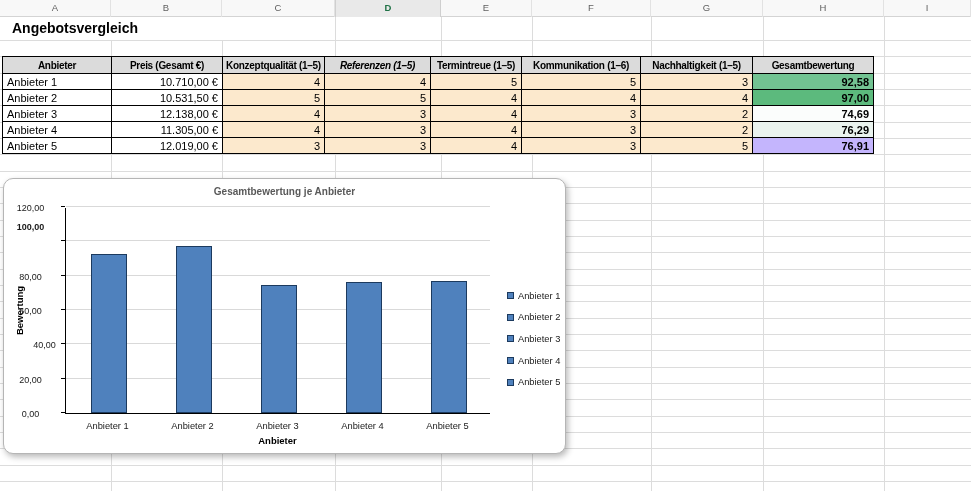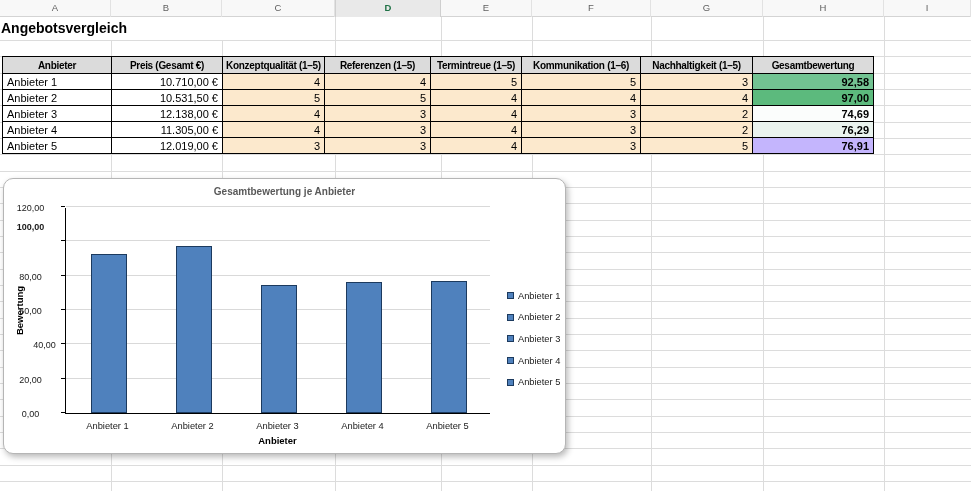--- a/index.html
+++ b/index.html
@@ -15,21 +15,21 @@
   .colcell.selected { background:#e9e9e9; color:#1e7145; border-left:1px solid #cfcfcf;
                       border-right:1px solid #cfcfcf; font-weight:bold; }
 
   
   #hlines { position:absolute; left:0; top:40px; width:971px; height:451px; z-index:1;
             background:repeating-linear-gradient(to bottom,#dcdcdc 0 1px,transparent 1px 16.33px); }
   .vline { position:absolute; top:17px; bottom:0; width:1px; background:#dcdcdc; z-index:1; }
 
   
   #title-cell { position:absolute; left:0; top:17px; width:334px; height:23px; background:#fff;
-                z-index:2; font-size:14px; font-weight:bold; color:#000; line-height:23px; padding-left:1px; }
+                z-index:2; font-size:14px; font-weight:bold; color:#000; line-height:23px; padding-left:12px; }
 
   
   #offer-table { position:absolute; left:2px; top:56px; z-index:3; border-collapse:collapse;
                  table-layout:fixed; background:#fff; }
   #offer-table td, #offer-table th { border:1px solid #000; overflow:hidden; white-space:nowrap; }
   #offer-table th { height:17px; background:#dbdbdb; font-size:10px; font-weight:bold;
                     text-align:center; letter-spacing:-0.3px; color:#000; }
   #offer-table td { height:16px; font-size:11px; color:#000; padding:0 4px; }
   td.c-vendor { text-align:left; }
   td.c-price  { text-align:right; }
@@ -86,21 +86,21 @@
     </div>
 
   <div id="title-cell">Angebotsvergleich</div>
 
   <table id="offer-table">
     <thead>
         <tr id="table-head-row">
           <th style="width: 109px;">Anbieter</th>
           <th style="width: 111px;">Preis (Gesamt €)</th>
           <th style="width: 102px;">Konzeptqualität (1–5)</th>
-          <th style="width: 106px;">Referenzen (1–5)</th>
+          <th style="width: 106px; font-style: italic;">Referenzen (1–5)</th>
           <th style="width: 91px;">Termintreue (1–5)</th>
           <th style="width: 119px;">Kommunikation (1–6)</th>
           <th style="width: 112px;">Nachhaltigkeit (1–5)</th>
           <th style="width: 121px;">Gesamtbewertung</th>
         </tr>
       </thead>
     <tbody id="table-body">
         <tr>
           <td class="c-vendor">Anbieter 1</td>
           <td class="c-price">10.710,00 €</td>

